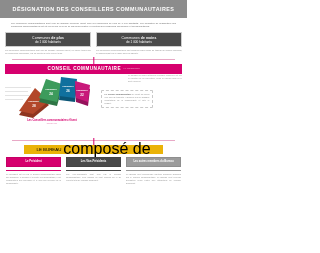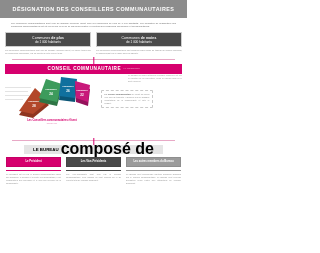--- a/index.html
+++ b/index.html
@@ -83,24 +83,24 @@
     display: flex; align-items: center; justify-content: center;
     gap: 2px;
   }
   .pink-banner .pb-main {
     color: #ffffff; font-size: 4.6px; font-weight: bold; letter-spacing: .5px;
   }
   .pink-banner .pb-sub {
     color: #f3b2d2; font-size: 2.5px;
   }
   .bureau-banner {
-    background: #e5e5e5;
+    background: #eab308;
     height: 9px;
     margin: 0 24px;
-    display: flex; align-items: center; justify-content: center; gap: 2px; font-weight: bold;
+    display: flex; align-items: center; justify-content: center; gap: 2px;
   }
   .bureau-banner .pb-main { font-size: 4.4px; }
   .council-body {
     position: relative;
     height: 62px;
     margin: 0 5px;
     display: flex;
   }
   .chart-col {
     width: 92px; position: relative;

